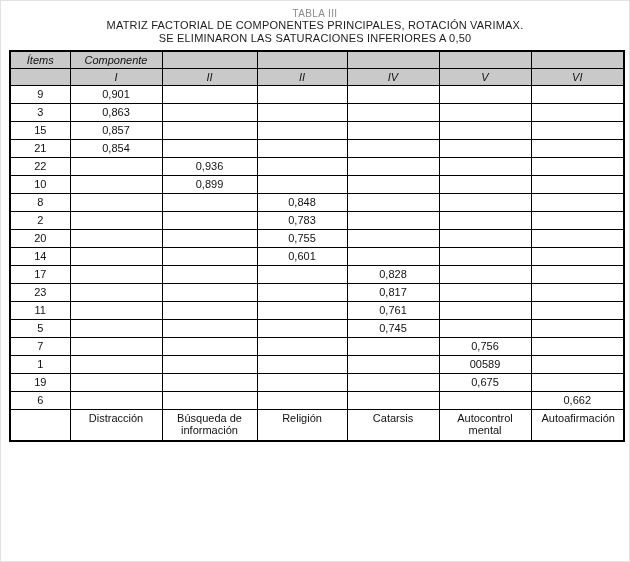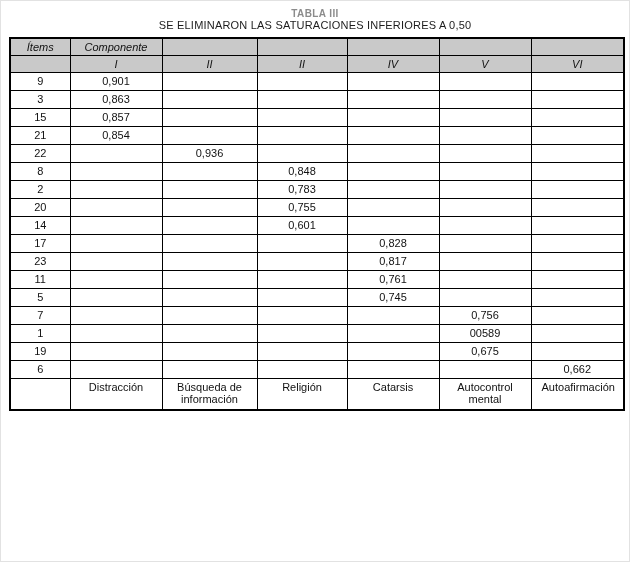--- a/index.html
+++ b/index.html
@@ -10,21 +10,21 @@
     color: #111;
   }
   .page {
     width: 630px; height: 562px;
     border: 1px solid #e2e2e2;
     background: #fff;
     padding: 5px 8px 6px 8px;
   }
   .titles { text-align: center; }
   .tabla-label {
-    font-size: 10px; font-weight: bold; color: #8c8c8c;
+    font-size: 10px; font-weight: normal; color: #8c8c8c;
     letter-spacing: 0.4px; padding-top: 2px; text-align: center;
   }
   .subtitle {
     font-size: 11px; color: #1c1c1c; letter-spacing: 0.2px;
     line-height: 13px; font-weight: 500;
   }
   table.matrix {
     border-collapse: collapse;
     table-layout: fixed;
     width: 100%;
@@ -67,20 +67,21 @@
   col.c-4 { width: 92px; }
   col.c-5 { width: 92px; }
   col.c-6 { width: 93px; }
 </style>
 </head>
 <body>
 
 <div class="page">
   <div class="titles">
     <div class="tabla-label">TABLA III</div>
+    <div class="subtitle">MATRIZ FACTORIAL DE COMPONENTES PRINCIPALES, ROTACIÓN VARIMAX.</div>
     <div class="subtitle">SE ELIMINARON LAS SATURACIONES INFERIORES A 0,50</div>
   </div>
 
   <table class="matrix">
     <colgroup>
       <col class="c-items">
         <col class="c-1">
         <col class="c-2">
         <col class="c-3">
         <col class="c-4">
@@ -147,20 +148,29 @@
         <tr>
           <td>22</td>
           <td></td>
           <td>0,936</td>
           <td></td>
           <td></td>
           <td></td>
           <td></td>
         </tr>
         <tr>
+          <td>10</td>
+          <td></td>
+          <td>0,899</td>
+          <td></td>
+          <td></td>
+          <td></td>
+          <td></td>
+        </tr>
+        <tr>
           <td>8</td>
           <td></td>
           <td></td>
           <td>0,848</td>
           <td></td>
           <td></td>
           <td></td>
         </tr>
         <tr>
           <td>2</td>

